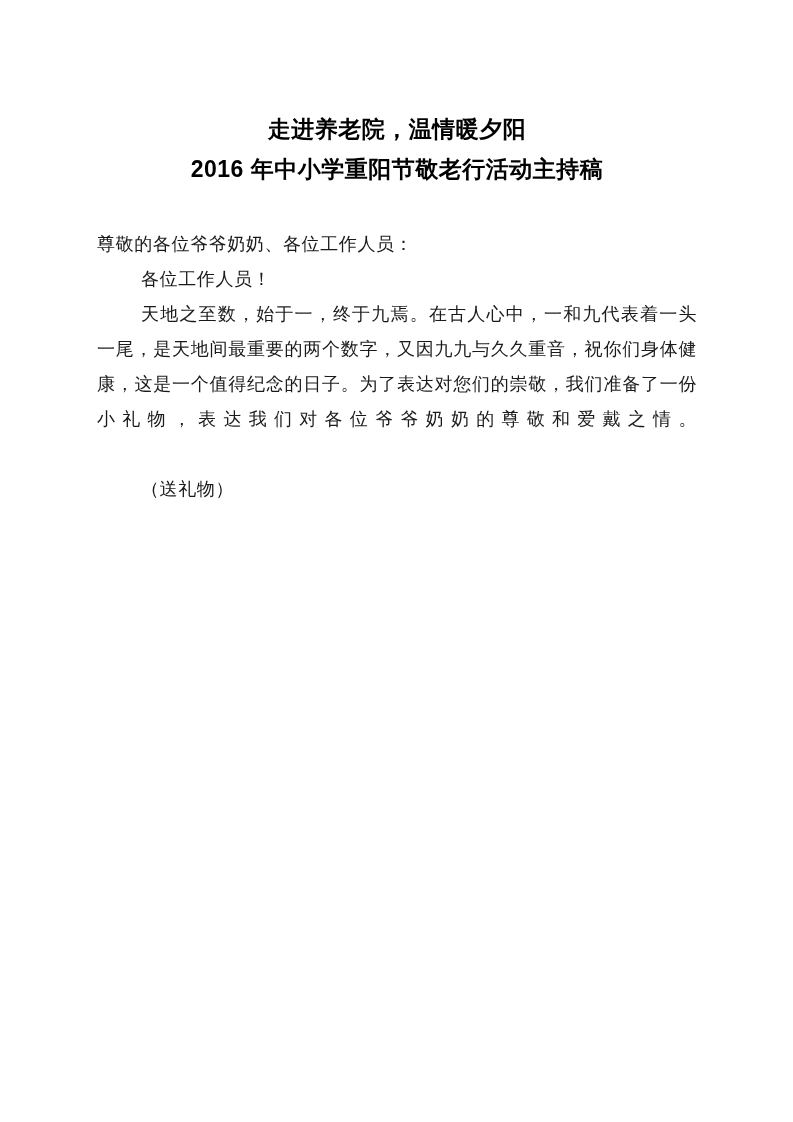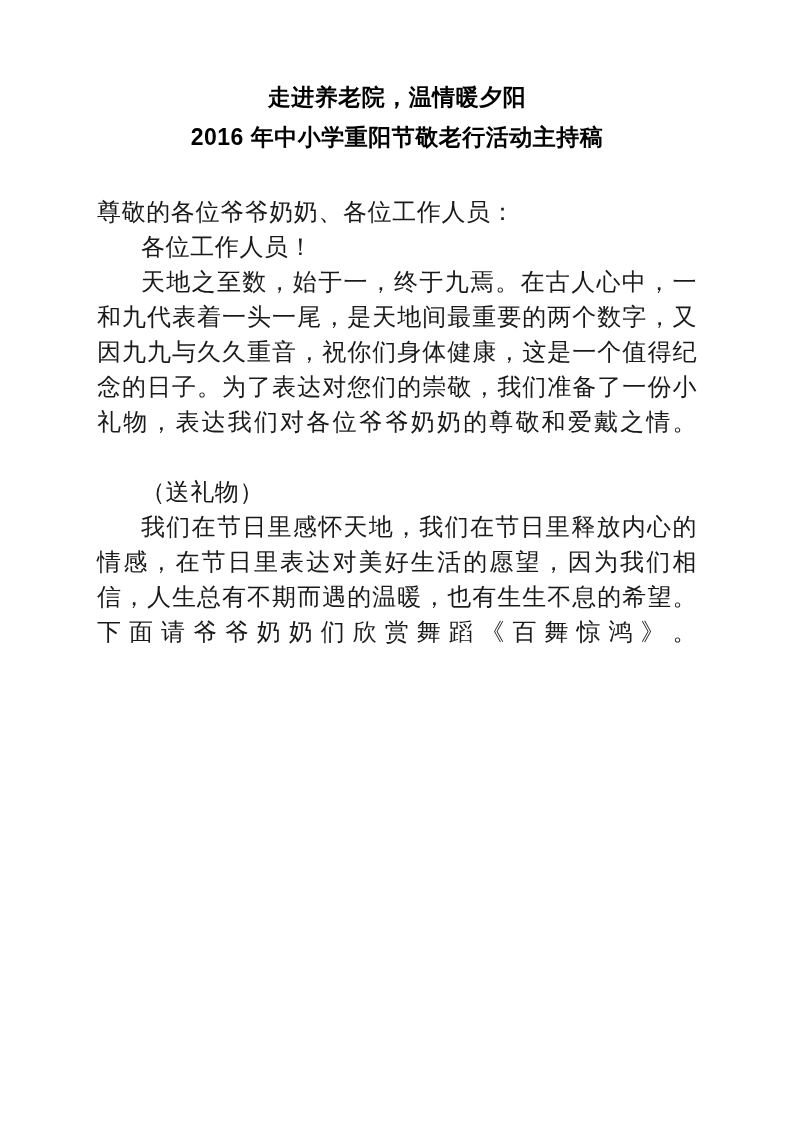--- a/index.html
+++ b/index.html
@@ -22,21 +22,21 @@
   .doc-body {
     position: absolute;
     left: 97px;
     top: 0;
     width: 600px;
   }
 
   
   .title-block {
     margin: 0;
-    padding-top: 80px;
+    padding-top: 112px;
     text-align: center;
   }
 
   .title-line {
     font-family: "Liberation Sans", "DejaVu Sans", sans-serif;
     font-weight: bold;
     font-size: 23px;
     line-height: 35px;
     color: #000000;
     letter-spacing: 0.5px;
@@ -46,21 +46,21 @@
 
   .title-line-1 { margin-bottom: 5px; }
 
   
   .body-block {
     margin-top: 40px;
   }
 
   .para {
     font-family: "Liberation Serif", "DejaVu Serif", serif;
-    font-size: 24px;
+    font-size: 18px;
     line-height: 35px;
     color: #1a1a1a;
     margin: 0;
     text-align: justify;
     text-justify: inter-ideograph;
     letter-spacing: 0.6px;
     word-break: break-all;
   }
 
   .para.indent {
@@ -96,17 +96,16 @@
 
       <p class="para no-indent short">尊敬的各位爷爷奶奶、各位工作人员：</p>
 
       <p class="para indent short">各位工作人员！</p>
 
 
       <p class="para indent">天地之至数，始于一，终于九焉。在古人心中，一和九代表着一头一尾，是天地间最重要的两个数字，又因九九与久久重音，祝你们身体健康，这是一个值得纪念的日子。为了表达对您们的崇敬，我们准备了一份小礼物，表达我们对各位爷爷奶奶的尊敬和爱戴之情。</p>
 
       <p class="para indent short">（送礼物）</p>
 
-      <p class="para indent">我们在节日里感怀天地，我们在节日里释放内心的情感，在节日里表达对美好生活的愿望，因为我们相信，人生总有不期而遇的温暖，也有生生不息的希望。下面请爷爷奶奶们欣赏舞蹈《百舞惊鸿》。</p>
 
     </div>
   </div>
 </div>
 
 </body></html>

